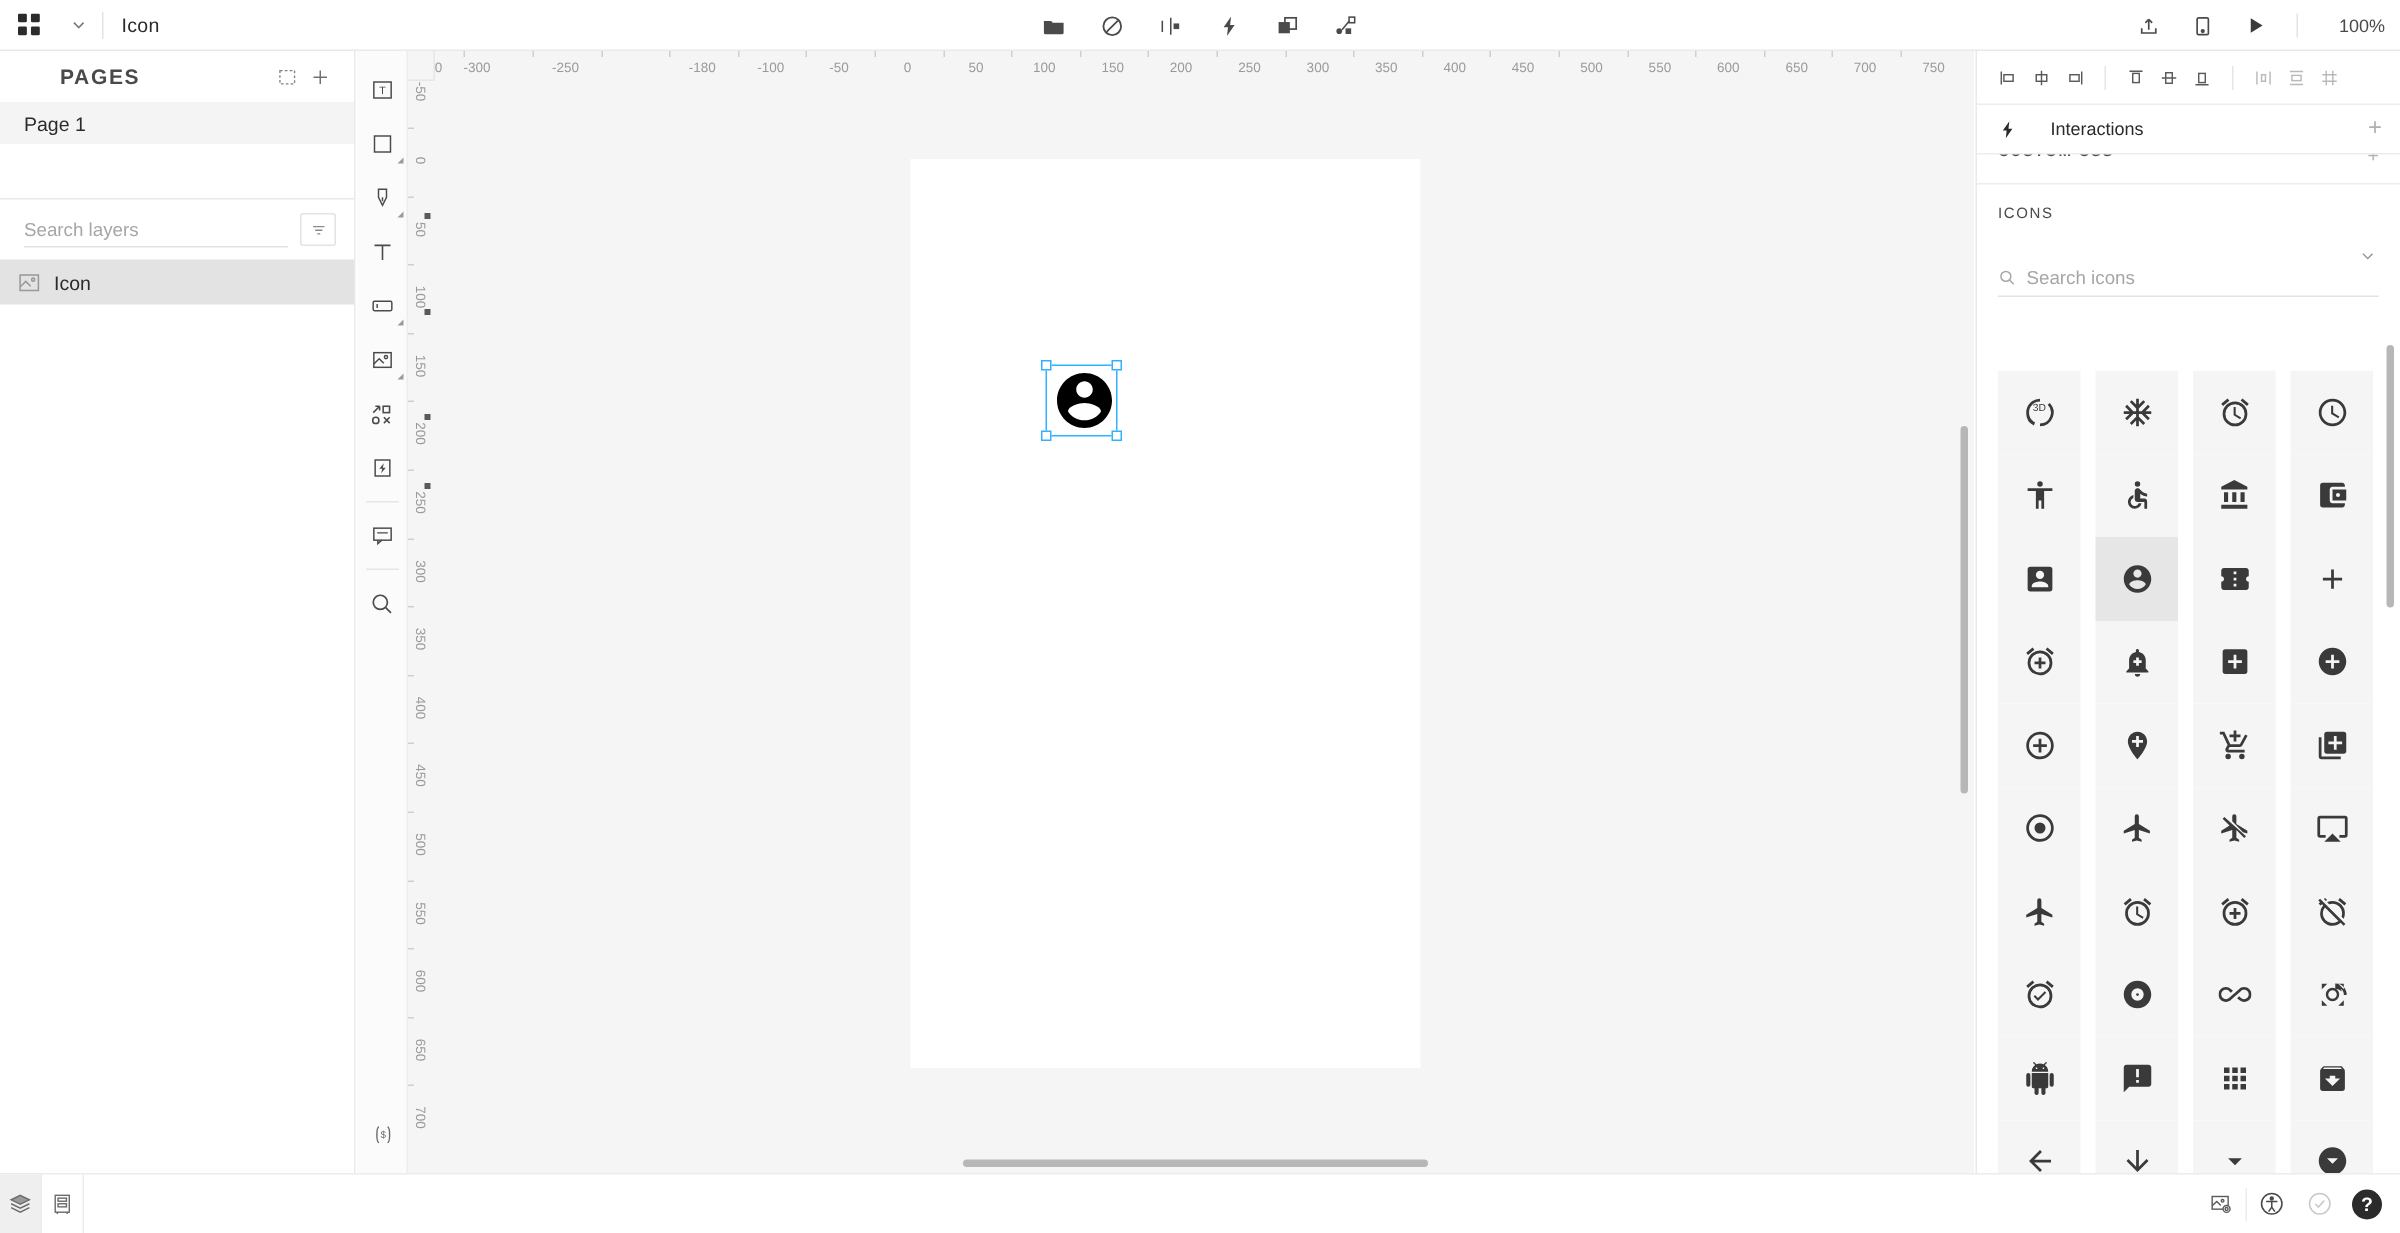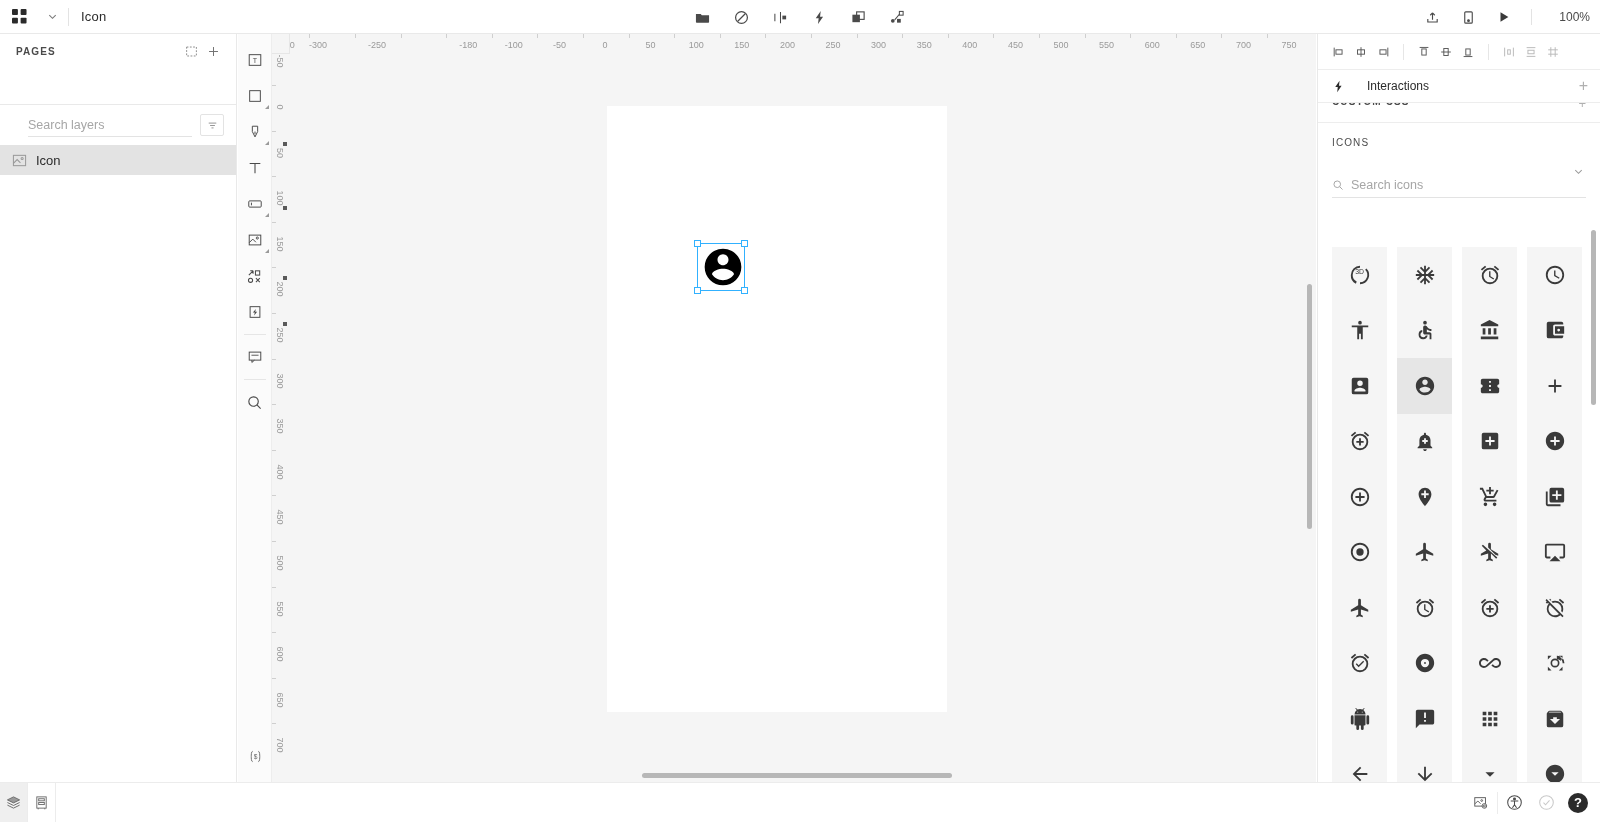--- a/index.html
+++ b/index.html
@@ -44,31 +44,31 @@
   .tb-zoom { font-size: 12px; color: #4a4a4a; min-width: 42px; text-align: right; cursor: pointer; }
 
   
   #leftbar {
     position: absolute; left: 0; top: 34px; width: 237px; height: 748px;
     background: #ffffff; border-right: 1px solid #e9e9e9;
   }
   .pages-head {
     height: 34px; display: flex; align-items: center; padding: 0 12px 0 16px;
   }
-  .pages-title { font-size: 10px; font-weight: bold; letter-spacing: 1.1px; color: #4a4a4a; flex: 1; }
+  .pages-title { font-size: 14px; font-weight: bold; letter-spacing: 1.1px; color: #4a4a4a; flex: 1; margin-left: 24px; }
   .pages-btn { width: 22px; height: 22px; display:flex; align-items:center; justify-content:center;
                color:#808080; cursor: pointer; }
   .page-row {
     height: 28px; display: flex; align-items: center; padding-left: 16px;
     background: #f4f4f4; font-size: 13px; color: #2b2b2b; cursor: pointer;
   }
   .pages-spacer { height: 36px; background: #fff; }
   .pages-divider { height: 1px; background: #e9e9e9; }
   .search-row {
-    height: 40px; display: flex; align-items: center; padding: 0 12px 0 28px; gap: 8px;
+    height: 40px; display: flex; align-items: center; padding: 0 12px 0 16px; gap: 8px;
   }
   .search-inp {
     flex: 1; border: none; border-bottom: 1px solid #e3e3e3; outline: none;
     font-size: 12.5px; color: #2b2b2b; background: transparent;
     height: 24px; font-family: "Liberation Sans", sans-serif;
   }
   .search-inp::placeholder { color: #a6a6a6; }
   .filter-btn {
     width: 24px; height: 22px; border: 1px solid #e3e3e3; border-radius: 2px;
     display: flex; align-items: center; justify-content: center; color: #8a8a8a; cursor: pointer;
@@ -347,20 +347,23 @@
       <div class="pages-btn">
         <svg width="13" height="13" viewBox="0 0 16 16" fill="none" stroke="#808080" stroke-width="1.1" stroke-dasharray="2.2 1.8">
           <rect x="2" y="2.5" width="12" height="11"></rect>
         </svg>
       </div>
       <div class="pages-btn">
         <svg width="13" height="13" viewBox="0 0 16 16" stroke="#707070" stroke-width="1.2">
           <path d="M8 2.5v11M2.5 8h11"></path>
         </svg>
       </div>
+    </div>
+    <div class="page-row">
+      <span>Page 1</span>
     </div>
     <div class="pages-spacer"></div>
     <div class="pages-divider"></div>
 
     <div class="search-row">
       <input class="search-inp" placeholder="Search layers" style="">
       <div class="filter-btn">
         <svg width="11" height="11" viewBox="0 0 16 16" stroke="#8a8a8a" stroke-width="1.3">
           <path d="M2.5 4.5h11M4.5 8h7M6.5 11.5h3"></path>
         </svg>

